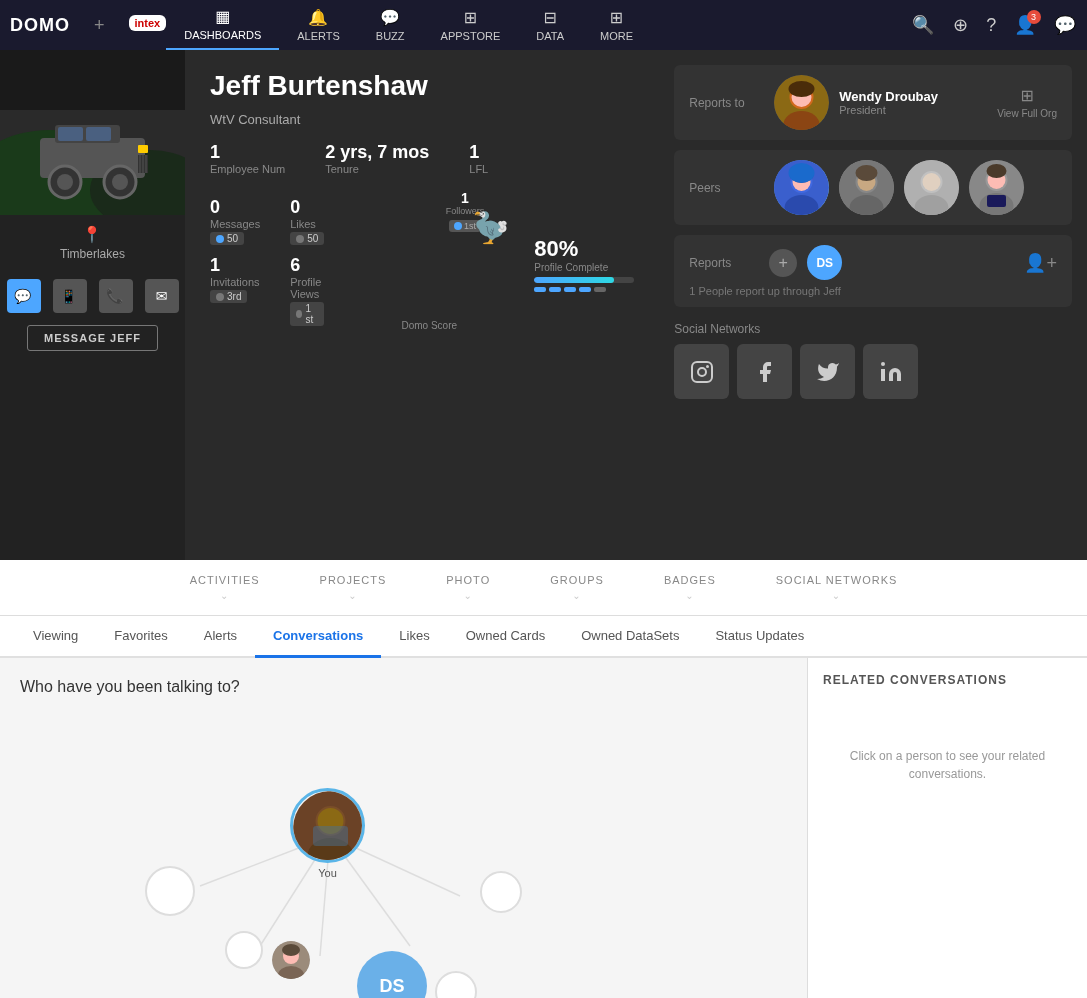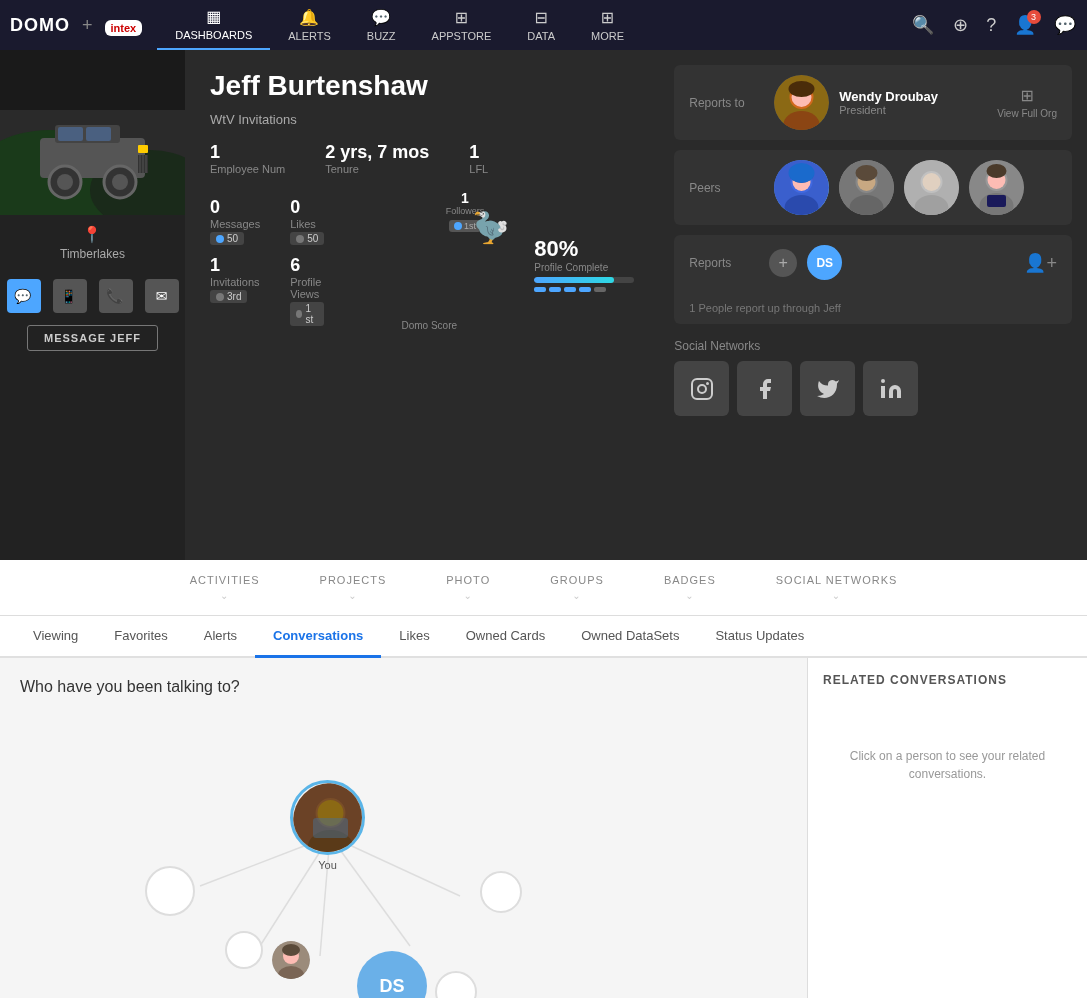--- a/index.html
+++ b/index.html
@@ -9,23 +9,22 @@
     .top-nav {
       background: #1a1a2e;
       height: 50px;
       display: flex;
       align-items: center;
       padding: 0 10px;
       position: relative;
     }
     .top-nav .logo-area {
       display: flex;
-      align-items: flex-end;
-      gap: 12px;
-      margin-right: 15px;
+      align-items: flex-start;
+      gap: 24px;
     }
     .domo-logo {
       color: white;
       font-weight: bold;
       font-size: 18px;
       letter-spacing: 1px;
     }
     .plus-icon {
       color: #888;
       font-size: 18px;
@@ -383,21 +382,21 @@
       display: flex;
       align-items: center;
       justify-content: center;
       color: white;
       font-size: 12px;
       font-weight: bold;
     }
     .reports-count-label {
       color: #777;
       font-size: 11px;
-      margin-top: 22px;
+      margin-top: 5px;
     }
     .add-person-icon { font-size: 18px; color: #888; cursor: pointer; }
 
     
     .social-section {
       padding: 5px 0;
     }
     .social-label { color: #888; font-size: 12px; margin-bottom: 8px; }
     .social-icons-row {
       display: flex;
@@ -654,21 +653,21 @@
       <div class="action-icon-btn inactive">📱</div>
       <div class="action-icon-btn inactive">📞</div>
       <div class="action-icon-btn inactive">✉</div>
     </div>
 
     <button class="message-btn">MESSAGE JEFF</button>
   </div>
 
   <div class="profile-main">
     <div class="profile-name">Jeff Burtenshaw</div>
-    <div class="profile-company">WtV Invitations</div>
+    <div class="profile-company">WtV Consultant</div>
 
     <div class="stats-row">
       <div class="stat-item">
         <span class="stat-value">1</span>
         <span class="stat-label">Employee Num</span>
       </div>
       <div class="stat-item">
         <span class="stat-value">2 yrs, 7 mos</span>
         <span class="stat-label">Tenure</span>
       </div>
@@ -895,21 +894,21 @@
       <svg width="700" height="350" viewBox="0 0 700 350">
 
         <line x1="310" y1="120" x2="180" y2="170" stroke="#ddd" stroke-width="1.5"></line>
         <line x1="310" y1="120" x2="390" y2="230" stroke="#ddd" stroke-width="1.5"></line>
         <line x1="310" y1="120" x2="440" y2="180" stroke="#ddd" stroke-width="1.5"></line>
         <line x1="310" y1="120" x2="240" y2="230" stroke="#ddd" stroke-width="1.5"></line>
         <line x1="310" y1="120" x2="300" y2="240" stroke="#ddd" stroke-width="1.5"></line>
       </svg>
 
       
-      <div class="conv-node" style="left: 270px; top: 64px;">
+      <div class="conv-node" style="left: 270px; top: 72px;">
         <div style="width:75px; height:75px; border-radius:50%; overflow:hidden; border:3px solid #5ab5e8;">
           <svg width="75" height="75" viewBox="0 0 75 75">
             <circle cx="37.5" cy="37.5" r="37.5" fill="#6B4226"></circle>
             <circle cx="37.5" cy="30" r="15" fill="#7a4e28"></circle>
             <circle cx="37.5" cy="30" r="13" fill="#8B6914"></circle>
             <ellipse cx="37.5" cy="65" rx="23" ry="18" fill="#5a3a18"></ellipse>
 
             <rect x="20" y="35" width="35" height="20" rx="3" fill="#4a7090" opacity="0.5"></rect>
           </svg>
         </div>

